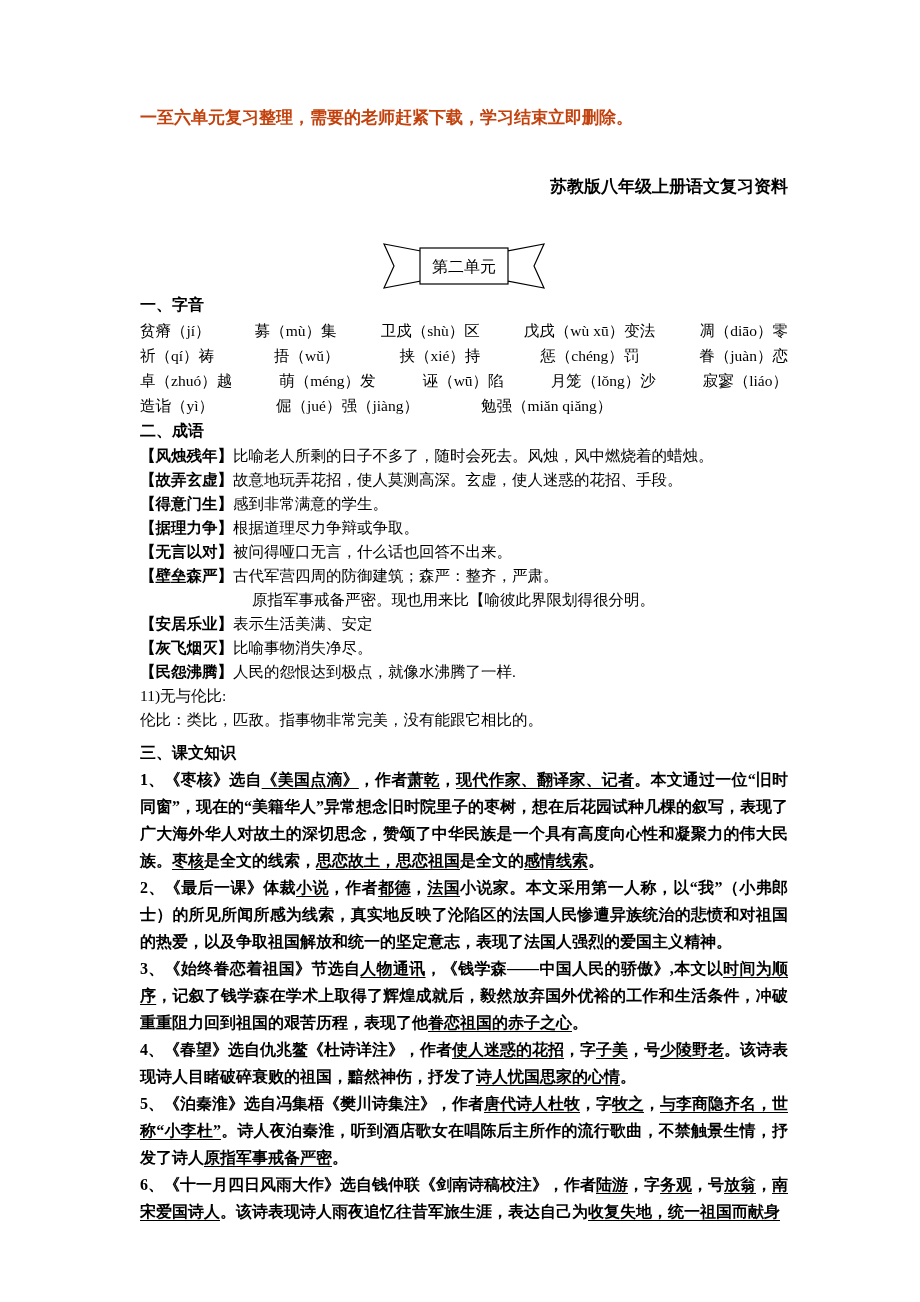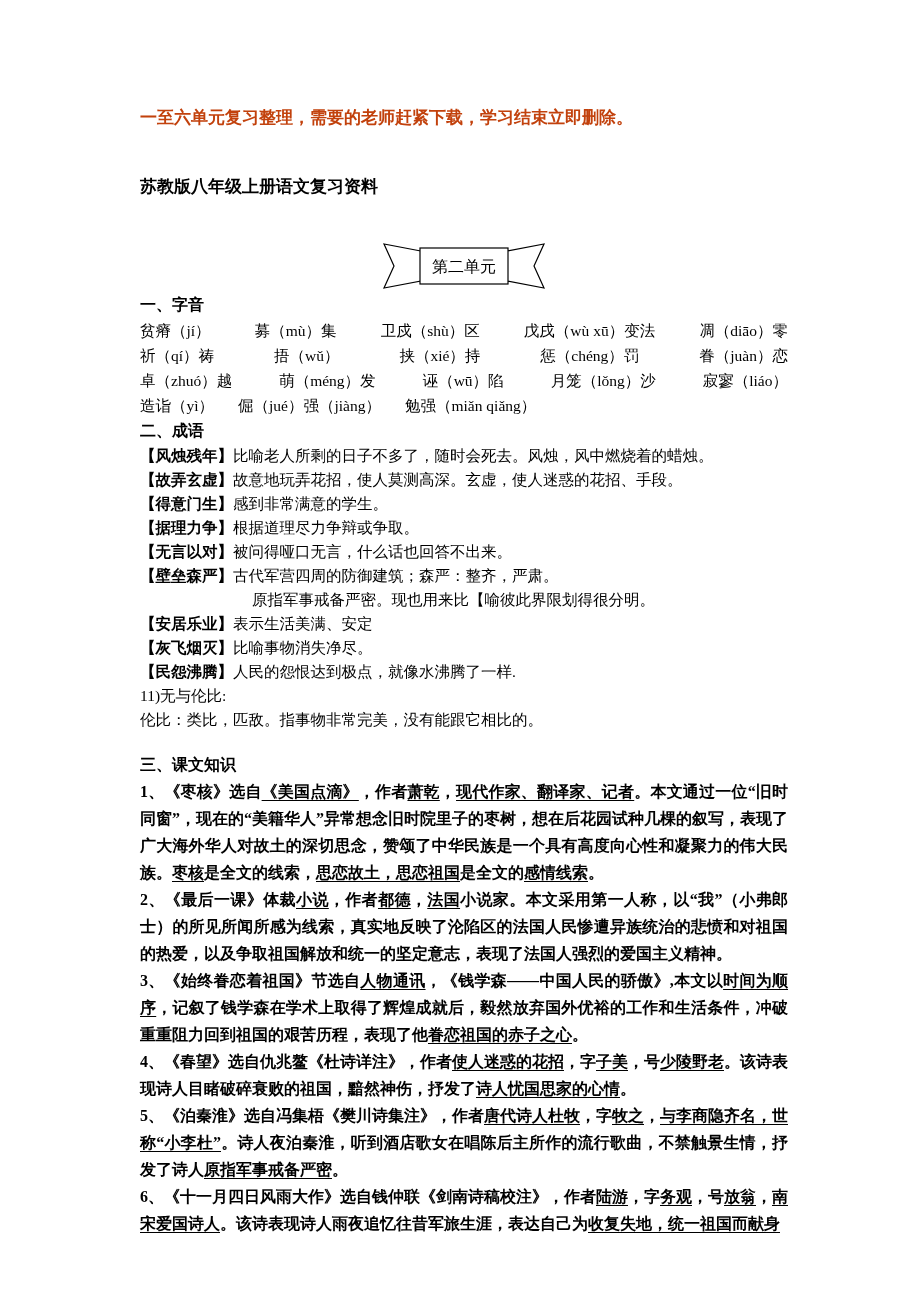--- a/index.html
+++ b/index.html
@@ -19,38 +19,38 @@
     margin: 0;
     color: #c2410c;
     font-weight: bold;
     font-size: 17px;
     line-height: 24px;
   }
   .title {
     margin: 44px 0 0 0;
     font-size: 17px;
     font-weight: bold;
-    text-align: left;
+    text-align: right;
     line-height: 26px;
   }
   .banner-wrap { margin-top: 40px; text-align: center; height: 52px; }
   .sec {
     margin: 0;
     font-size: 16px;
     font-weight: bold;
     line-height: 26px;
   }
-  .sec3 { margin-top: 20px; }
+  .sec3 { margin-top: 8px; }
   .pinyin-row {
     display: flex;
     justify-content: space-between;
     line-height: 25px;
     font-size: 15.5px;
   }
-  .pinyin-row.left { justify-content: flex-start; gap: 24px; }
+  .pinyin-row.left { justify-content: flex-start; gap: 62px; }
   .idiom, .plain, .idiom-cont {
     line-height: 24px;
     font-size: 15.5px;
   }
   .idiom .term { font-weight: bold; }
   .idiom-cont { padding-left: 112px; }
   .lesson {
     margin: 0;
     line-height: 27px;
     text-align: justify;

